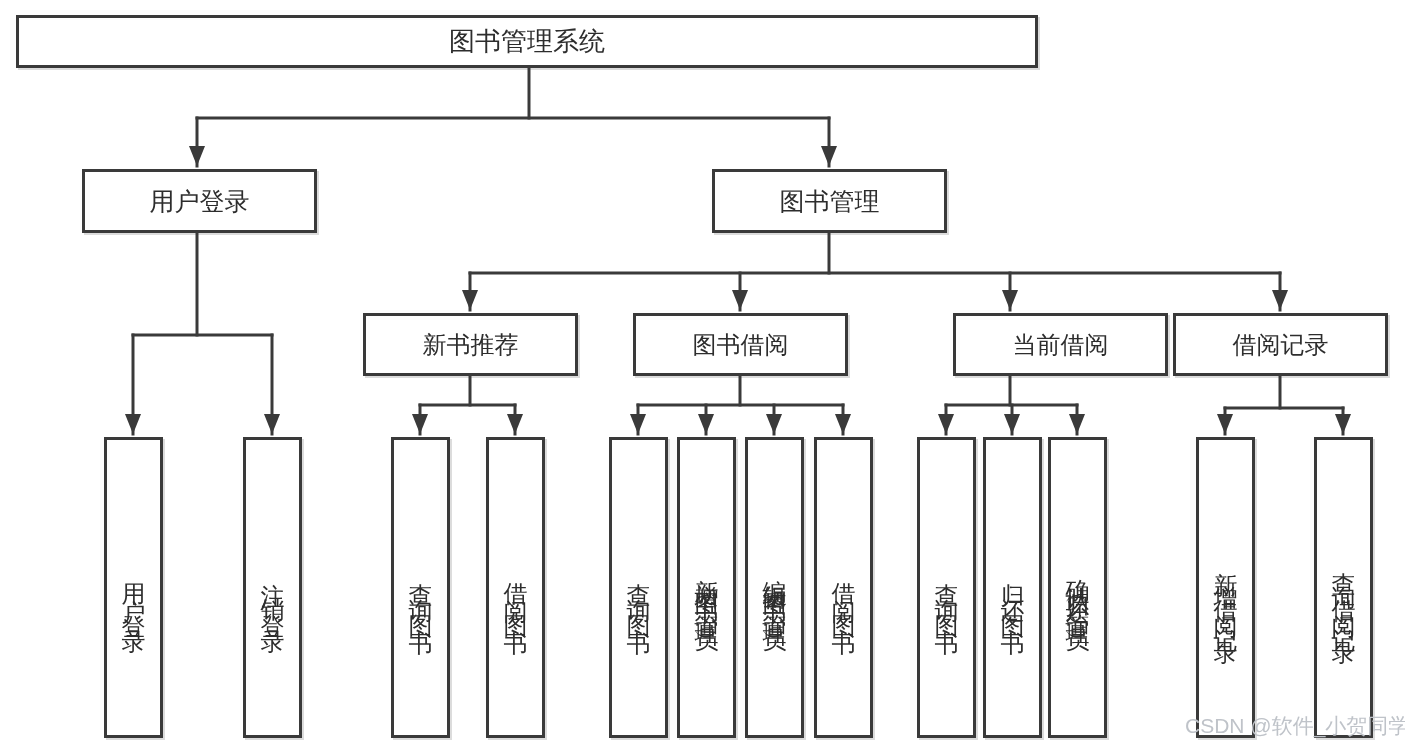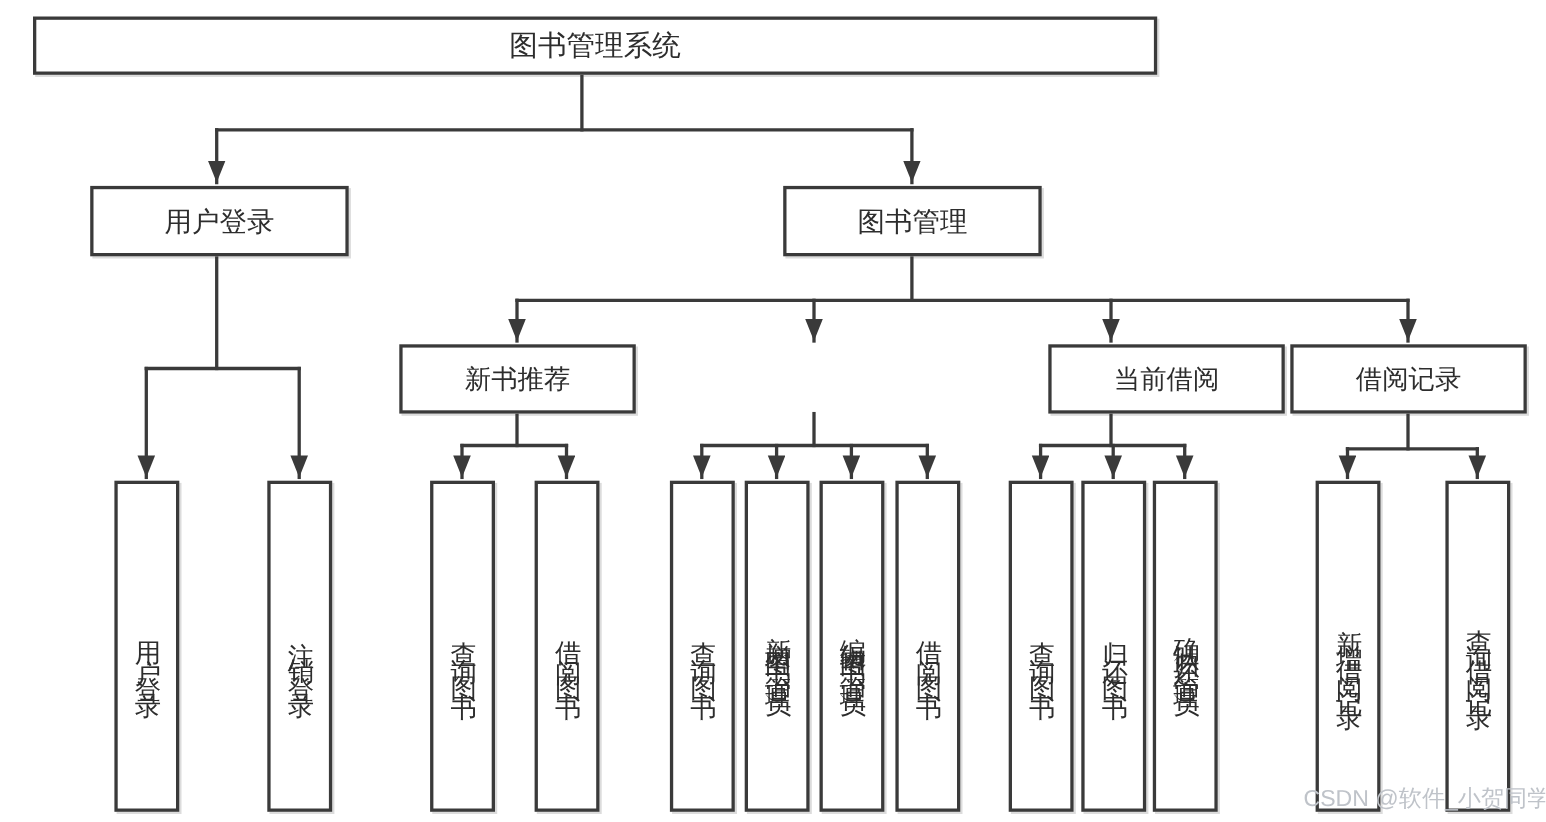--- a/index.html
+++ b/index.html
@@ -27,21 +27,21 @@
     position: absolute;
     box-sizing: border-box;
     border: 3px solid #3a3a3a;
     background: #ffffff;
     display: flex;
     align-items: center;
     justify-content: center;
     color: #2d2d2d;
     box-shadow: 2px 2px 0 rgba(60,60,60,0.18);
   }
-  .root-box   { left: 30px;  top: 15px;  width: 1022px; height: 53px; font-size: 26px; }
+  .root-box   { left: 16px;  top: 15px;  width: 1022px; height: 53px; font-size: 26px; }
   .l2-box     { width: 235px; height: 64px; top: 169px; font-size: 25px; }
   .l2-a       { left: 82px; }
   .l2-b       { left: 712px; }
   .l3-box     { width: 215px; height: 63px; top: 313px; font-size: 24px; }
   .l3-1       { left: 363px; }
   .l3-2       { left: 633px; }
   .l3-3       { left: 953px; }
   .l3-4       { left: 1173px; }
   .v-box      { width: 59px; height: 301px; top: 437px; font-size: 24px; border-width: 3px; }
   .v-box .v-text {
@@ -136,20 +136,23 @@
   <div class="box l2-box l2-a">
     <span>用户登录</span>
   </div>
   <div class="box l3-box l3-1">
     <span>新书推荐</span>
   </div>
 
   <div class="box l2-box l2-b">
     <span>图书管理</span>
   </div>
+  <div class="box l3-box l3-2">
+    <span>图书借阅</span>
+  </div>
   <div class="box l3-box l3-3">
     <span>当前借阅</span>
   </div>
   <div class="box l3-box l3-4">
     <span>借阅记录</span>
   </div>
 
   <div class="box v-box vs4 va1">
     <span class="v-text">用户登录</span>
   </div>

